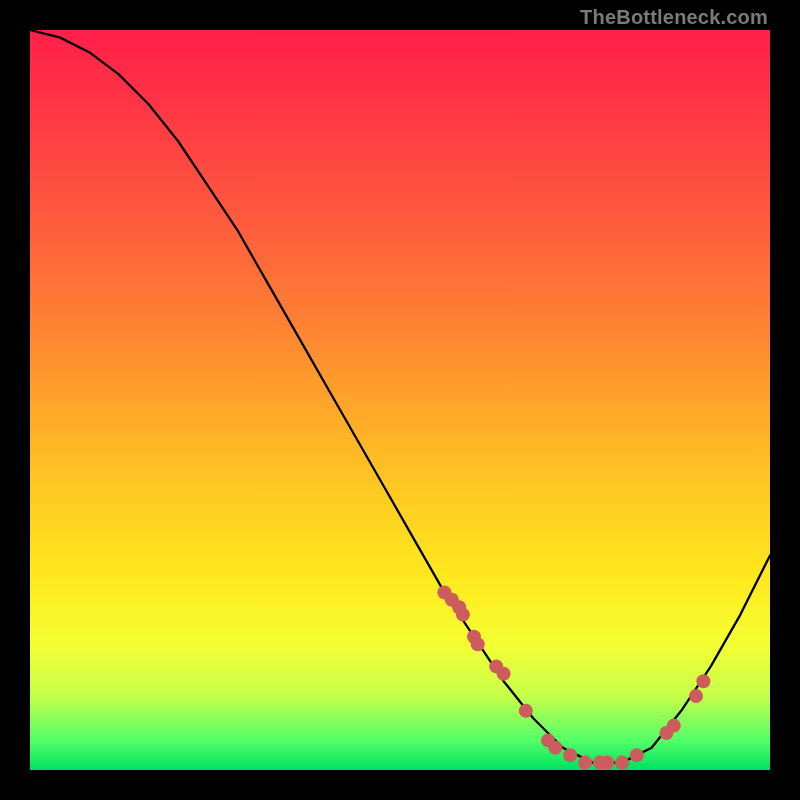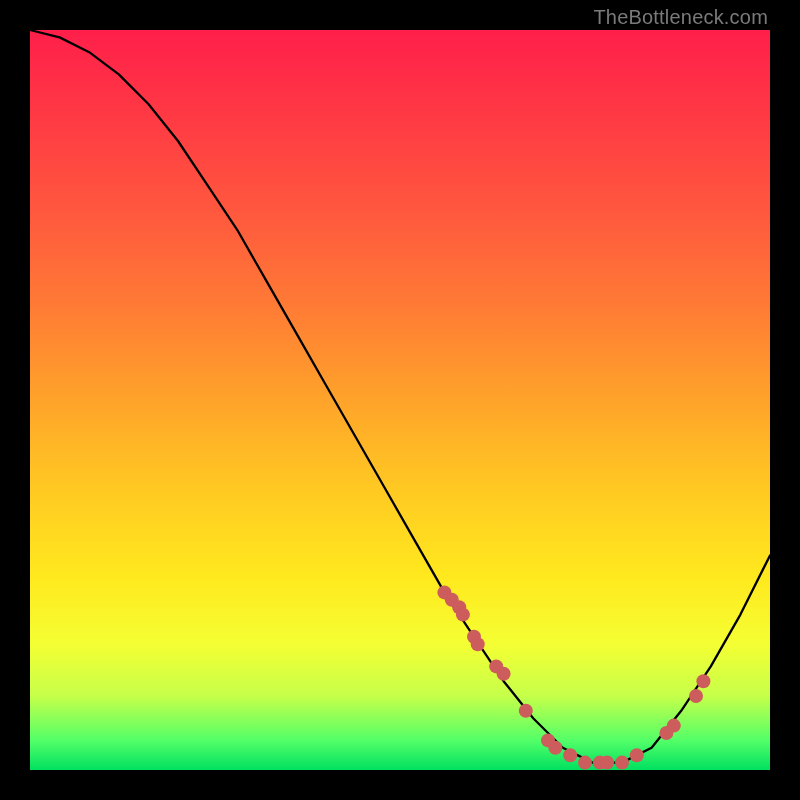--- a/index.html
+++ b/index.html
@@ -38,21 +38,21 @@
       #53ff68 96%,
       #00e060 100%
     );
   }
   .attribution {
     position: absolute;
     top: 6px;
     right: 32px;
     color: #7a7a7a;
     font-size: 20px;
-    font-weight: 400;
+    font-weight: 700;
     letter-spacing: 0.2px;
     user-select: none;
   }
   svg {
     position: absolute;
     left: 0;
     top: 0;
     width: 740px;
     height: 740px;
     overflow: visible;

